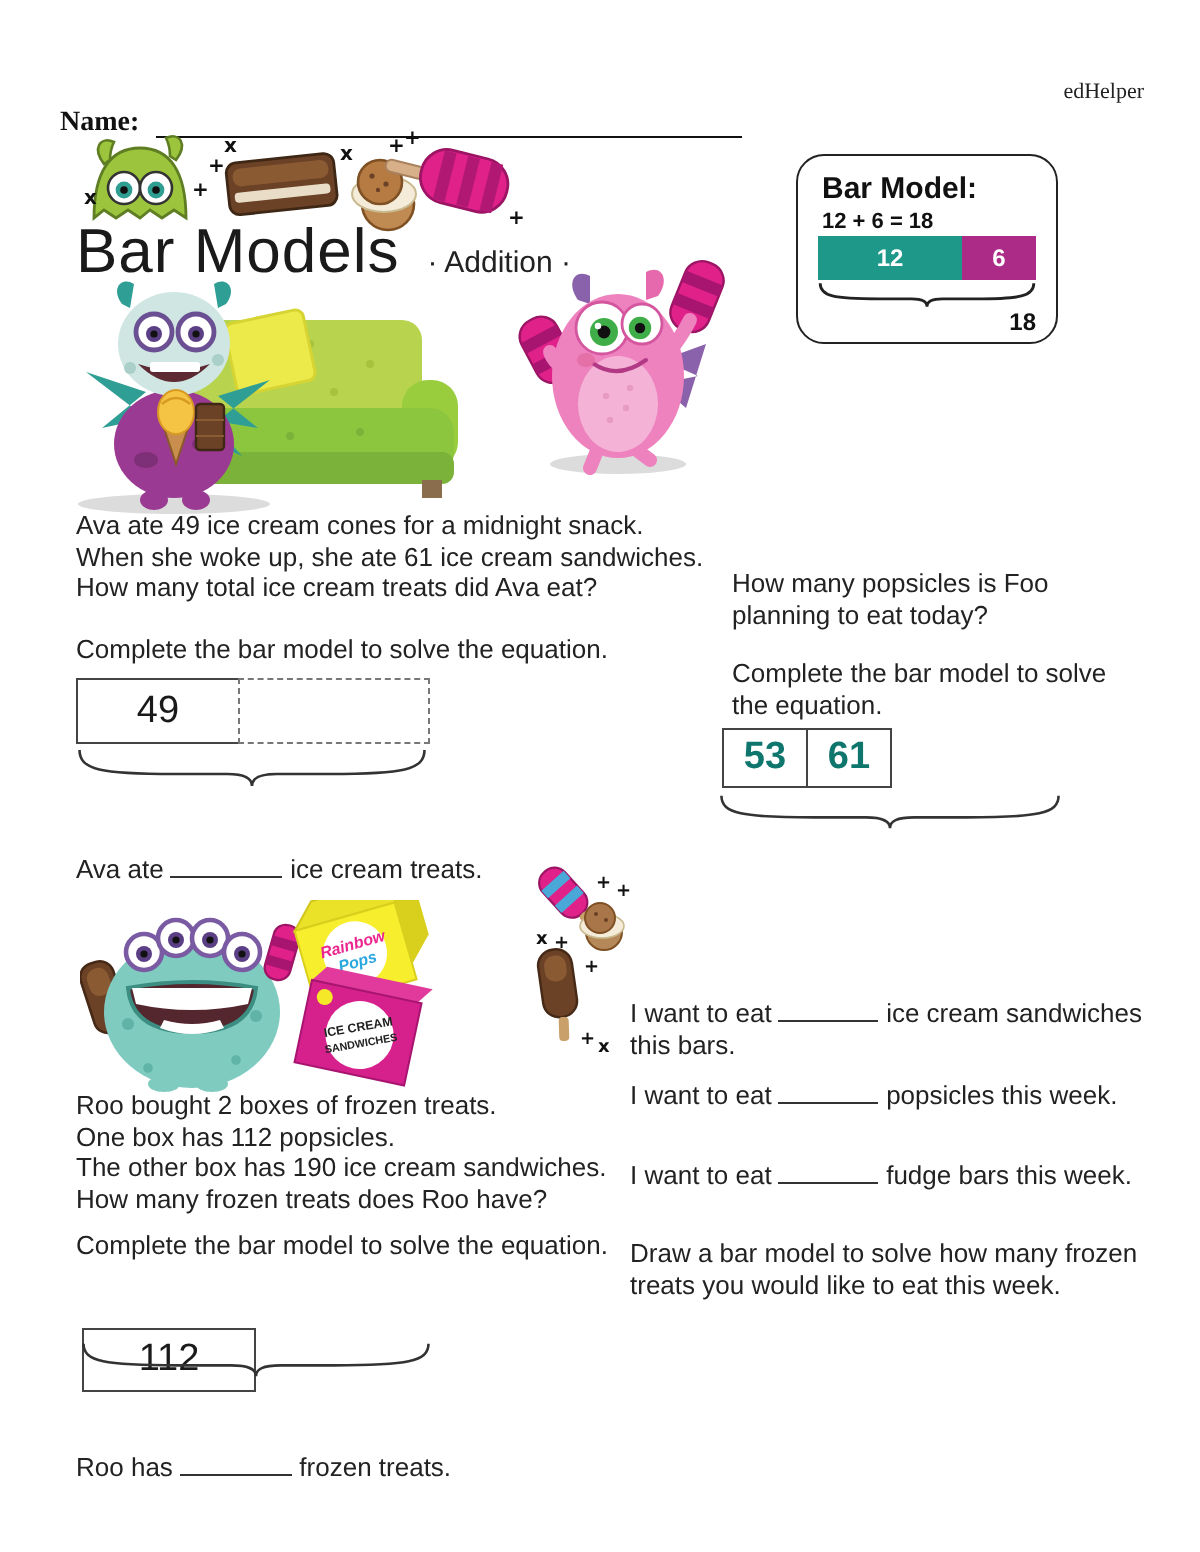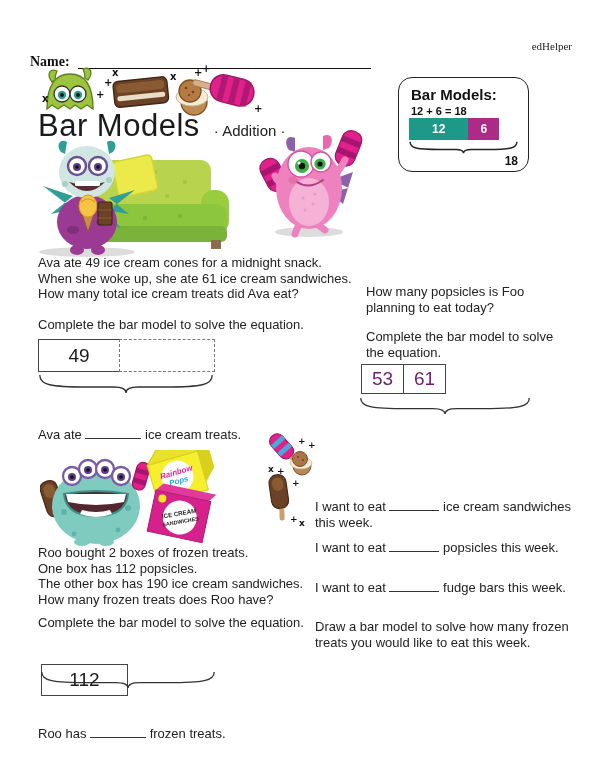--- a/index.html
+++ b/index.html
@@ -8,21 +8,21 @@
   .abs{position:absolute;}
   .txt{font-size:13px;line-height:15.5px;color:#222;}
   .serif{font-family:"Liberation Serif",serif;}
   .blank{display:inline-block;border-bottom:1.2px solid #333;height:11px;vertical-align:baseline;}
   .barbox{position:absolute;border:1.4px solid #444;display:flex;align-items:center;justify-content:center;
           font-size:19px;color:#1a1a1a;background:#fff;}
   .dashedbox{position:absolute;border:1.6px dashed #777;background:#fff;}
   .brace{position:absolute;}
   .brace svg{display:block;width:100%;height:100%;}
   .cellrow{position:absolute;display:flex;border:1.4px solid #444;}
-  .cell{display:flex;align-items:center;justify-content:center;font-size:19px;color:#701a75;background:#fff;}
+  .cell{display:flex;align-items:center;justify-content:center;font-size:19px;color:#0f766e;background:#fff;font-weight:bold;}
   .cell + .cell{border-left:1.4px solid #444;}
 </style>
 </head>
 <body>
 
 <div id="page">
 
   <div class="abs serif" style="top:40px;right:28px;font-size:11px;color:#222;">edHelper</div>
 
   <div class="abs serif" style="left:30px;top:54px;font-size:14px;font-weight:bold;color:#111;">Name:</div>
@@ -78,23 +78,23 @@
       </g>
     </svg>
   </div>
 
   <div class="abs" style="left:38px;top:108px;display:flex;align-items:baseline;">
     <div style="font-size:31px;letter-spacing:0.5px;color:#1a1a1a;">Bar Models</div>
     <div style="font-size:15px;color:#222;margin-left:14px;">· Addition ·</div>
   </div>
 
   <div class="abs" style="left:398px;top:77px;width:129px;height:93px;border:1.6px solid #222;border-radius:14px;background:#fff;">
-    <div class="abs" style="left:12px;top:8px;font-size:15px;font-weight:bold;color:#111;">Bar Models:</div>
+    <div class="abs" style="left:12px;top:8px;font-size:15px;font-weight:bold;color:#111;">Bar Model:</div>
     <div class="abs" style="left:12px;top:27px;font-size:11px;font-weight:bold;color:#111;">12 + 6 = 18</div>
-    <div class="abs" style="left:10px;top:40px;width:90px;height:22px;display:flex;">
+    <div class="abs" style="left:10px;top:40px;width:109px;height:22px;display:flex;">
       <div style="width:72px;background:#1d9889;display:flex;align-items:center;justify-content:center;color:#fff;font-weight:bold;font-size:12px;">12</div>
       <div style="width:37px;background:#ab2b87;display:flex;align-items:center;justify-content:center;color:#fff;font-weight:bold;font-size:12px;">6</div>
     </div>
     <div class="brace" style="left:10px;top:63px;width:109px;height:13px;">
       <svg viewBox="0 0 100 20" preserveAspectRatio="none">
         <path d="M1,1 C1,11 7,13 28,13 L43,13 C48,13 50,15 50,19 C50,15 52,13 57,13 L72,13 C93,13 99,11 99,1" fill="none" stroke="#222" stroke-width="1.4" vector-effect="non-scaling-stroke"></path>
       </svg>
     </div>
     <div class="abs" style="left:10px;top:76px;width:109px;text-align:right;font-size:12px;font-weight:bold;color:#111;">18</div>
   </div>
@@ -343,21 +343,21 @@
         <text x="24" y="92">+</text>
           <text x="33" y="96">x</text>
       </g>
     </svg>
   </div>
 
   <div class="abs txt" style="left:315px;top:499px;">
     <span>I want to eat</span>
     <span class="blank" style="width:50px;"></span>
     <span>ice cream sandwiches</span>
-    <div>this week.</div>
+    <div>this bars.</div>
   </div>
   <div class="abs txt" style="left:315px;top:540px;">
     <span>I want to eat</span>
     <span class="blank" style="width:50px;"></span>
     <span>popsicles this week.</span>
   </div>
   <div class="abs txt" style="left:315px;top:580px;">
     <span>I want to eat</span>
     <span class="blank" style="width:50px;"></span>
     <span>fudge bars this week.</span>

